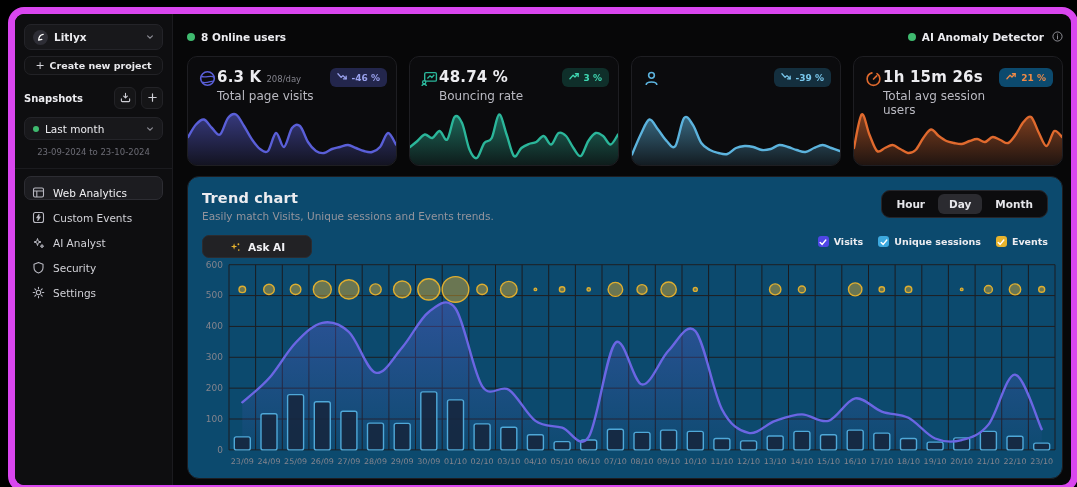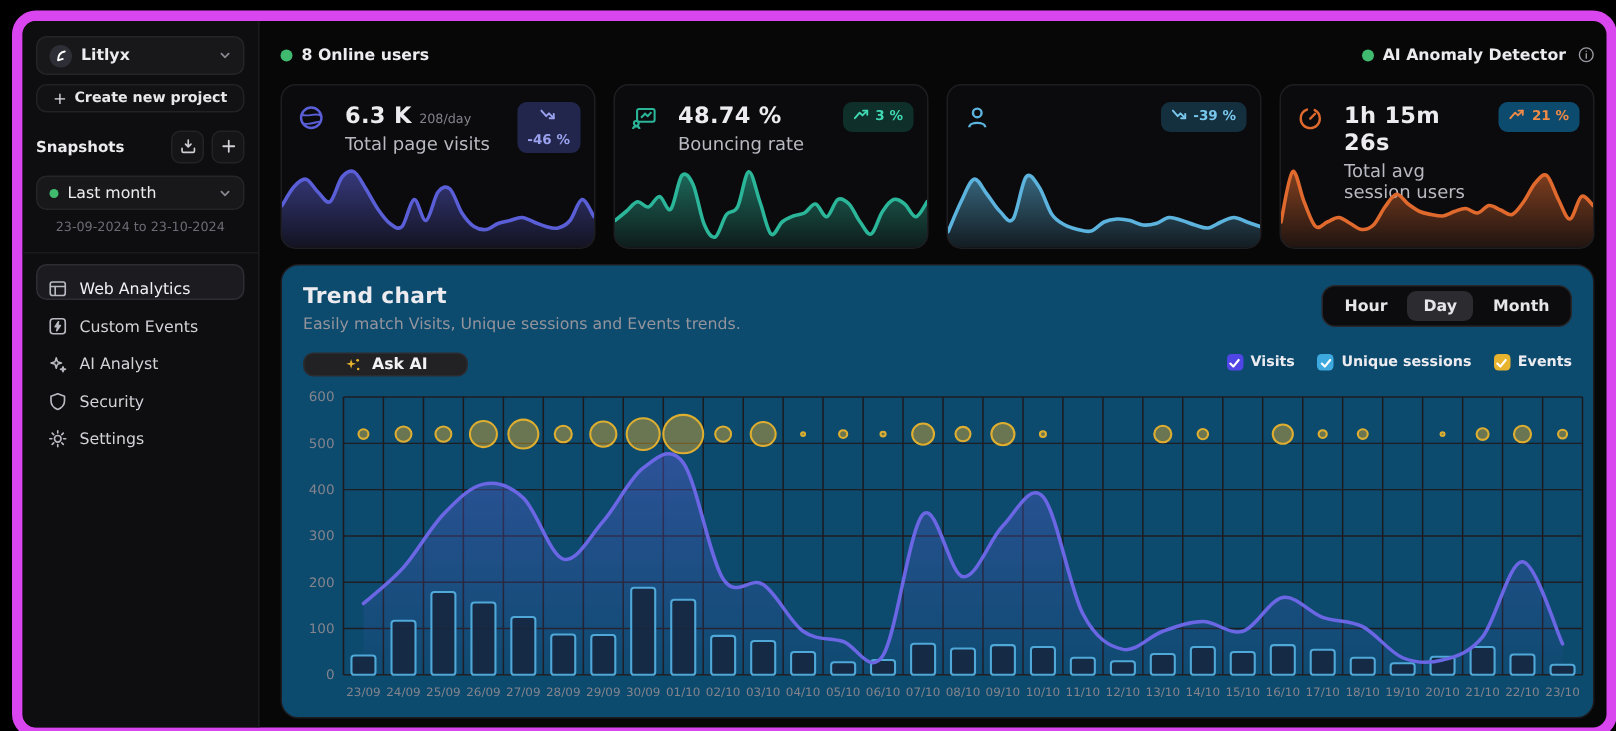--- a/index.html
+++ b/index.html
@@ -36,41 +36,41 @@
              font-size:10.5px;color:#d2d2d8;cursor:pointer;border:1px solid transparent;margin-bottom:1px;}
   .menu-item.active{background:#1c1c20;border-color:#2d2d33;color:#f1f1f4;}
   .mi-icon{color:#b9b9c2;display:flex;}
   
   .main{flex:1;position:relative;padding:0 8px 0 14px;box-sizing:border-box;}
   .topbar{height:39px;display:flex;align-items:center;justify-content:space-between;padding-top:3px;}
   .status{display:flex;align-items:center;gap:6px;font-size:10.5px;font-weight:bold;}
   .info-icon{color:#9a9aa2;display:flex;margin-left:2px;}
   .cards{display:grid;grid-template-columns:repeat(4,1fr);gap:12px;height:110px;}
   .card{position:relative;background:#0b0b0d;border:1px solid #1e1e22;border-radius:10px;overflow:hidden;}
-  .card-head{display:flex;align-items:flex-start;padding:11px 9px 0 11px;gap:14px;}
+  .card-head{display:flex;align-items:flex-start;padding:11px 9px 0 11px;gap:1px;}
   .stat-icon{color:var(--accent);margin-top:2px;display:flex;}
   .vrow{display:flex;align-items:baseline;gap:5px;}
   .val{font-size:15px;font-weight:bold;letter-spacing:.2px;}
   .perday{font-size:8.5px;color:#82828b;}
   .slabel{font-size:12px;color:#b9b9c1;margin-top:3px;}
   .badge{margin-left:auto;display:flex;align-items:center;gap:4px;font-size:9px;font-weight:bold;
          padding:3px 7px;border-radius:6px;white-space:nowrap;}
   .spark{position:absolute;left:0;right:0;bottom:0;width:100%;height:56px;display:block;}
   
   .panel{margin-top:10px;height:303px;background:#0c4a6e;border:1px solid #1d1d21;border-radius:12px;
          padding:13px 14px 0;box-sizing:border-box;position:relative;}
   .panel h2{margin:0;font-size:14.5px;letter-spacing:.2px;}
   .panel .sub{margin:4px 0 0;font-size:10.5px;color:#94949c;}
   .tabs{position:absolute;top:13px;right:14px;display:flex;background:#0c0c0e;border:1px solid #26262b;
         border-radius:9px;padding:3px;gap:2px;}
   .tab{border:none;background:transparent;color:#e6e6ea;font-size:10.5px;font-weight:bold;
        padding:4px 11px;border-radius:6px;cursor:pointer;font-family:inherit;}
   .tab.active{background:#2b2b30;}
   .askai{margin-top:13px;display:inline-flex;align-items:center;gap:7px;background:#222225;
-         border:1px solid #2c2c30;border-radius:7px;height:16px;padding:0 26px;color:#f2f2f5;
+         border:1px solid #2c2c30;border-radius:7px;height:23px;padding:0 26px;color:#f2f2f5;
          font-size:10.5px;font-weight:bold;cursor:pointer;font-family:inherit;}
   .legend{position:absolute;top:59px;right:14px;display:flex;gap:15px;align-items:center;}
   .legend-item{display:flex;gap:5px;align-items:center;font-size:9.5px;font-weight:bold;cursor:pointer;}
   .cb{width:11px;height:11px;border-radius:3px;display:flex;align-items:center;justify-content:center;}
   #trend-chart{position:absolute;left:7px;bottom:5px;width:865px;height:216px;}
 </style>
 </head>
 <body>
 
 <div class="window">
@@ -203,21 +203,21 @@
                 <path d="M2.2,6 C6,8 12,4 14.2,7 M3,11.5 C7,13 12,10 13.5,10.5" stroke-width="1.2"></path>
               </svg>
           </span>
           <div class="card-mid">
             <div class="vrow">
               <span class="val">6.3 K</span>
               <span class="perday">208/day</span>
             </div>
             <div class="slabel">Total page visits</div>
           </div>
-          <span class="badge" style="background: rgb(35, 38, 76); color: rgb(154, 162, 238); flex-direction: column;">
+          <span class="badge" style="background: rgb(35, 38, 76); color: rgb(154, 162, 238);">
             <span class="b-ic"><svg width="11" height="11" viewBox="0 0 12 12" fill="none" stroke="#9aa2ee" stroke-width="1.4" stroke-linecap="round" stroke-linejoin="round">
                   <polyline points="1,3 4.5,7 6.5,5 10,8.5"></polyline>
                   <polyline points="10,5.5 10,8.5 7,8.5"></polyline>
                 </svg></span>
             <span>-46 %</span>
           </span>
         </div>
         <svg class="spark" viewBox="0 0 211 56" preserveAspectRatio="none">
             <defs>
               <linearGradient id="sg0" x1="0" y1="0" x2="0" y2="1">

